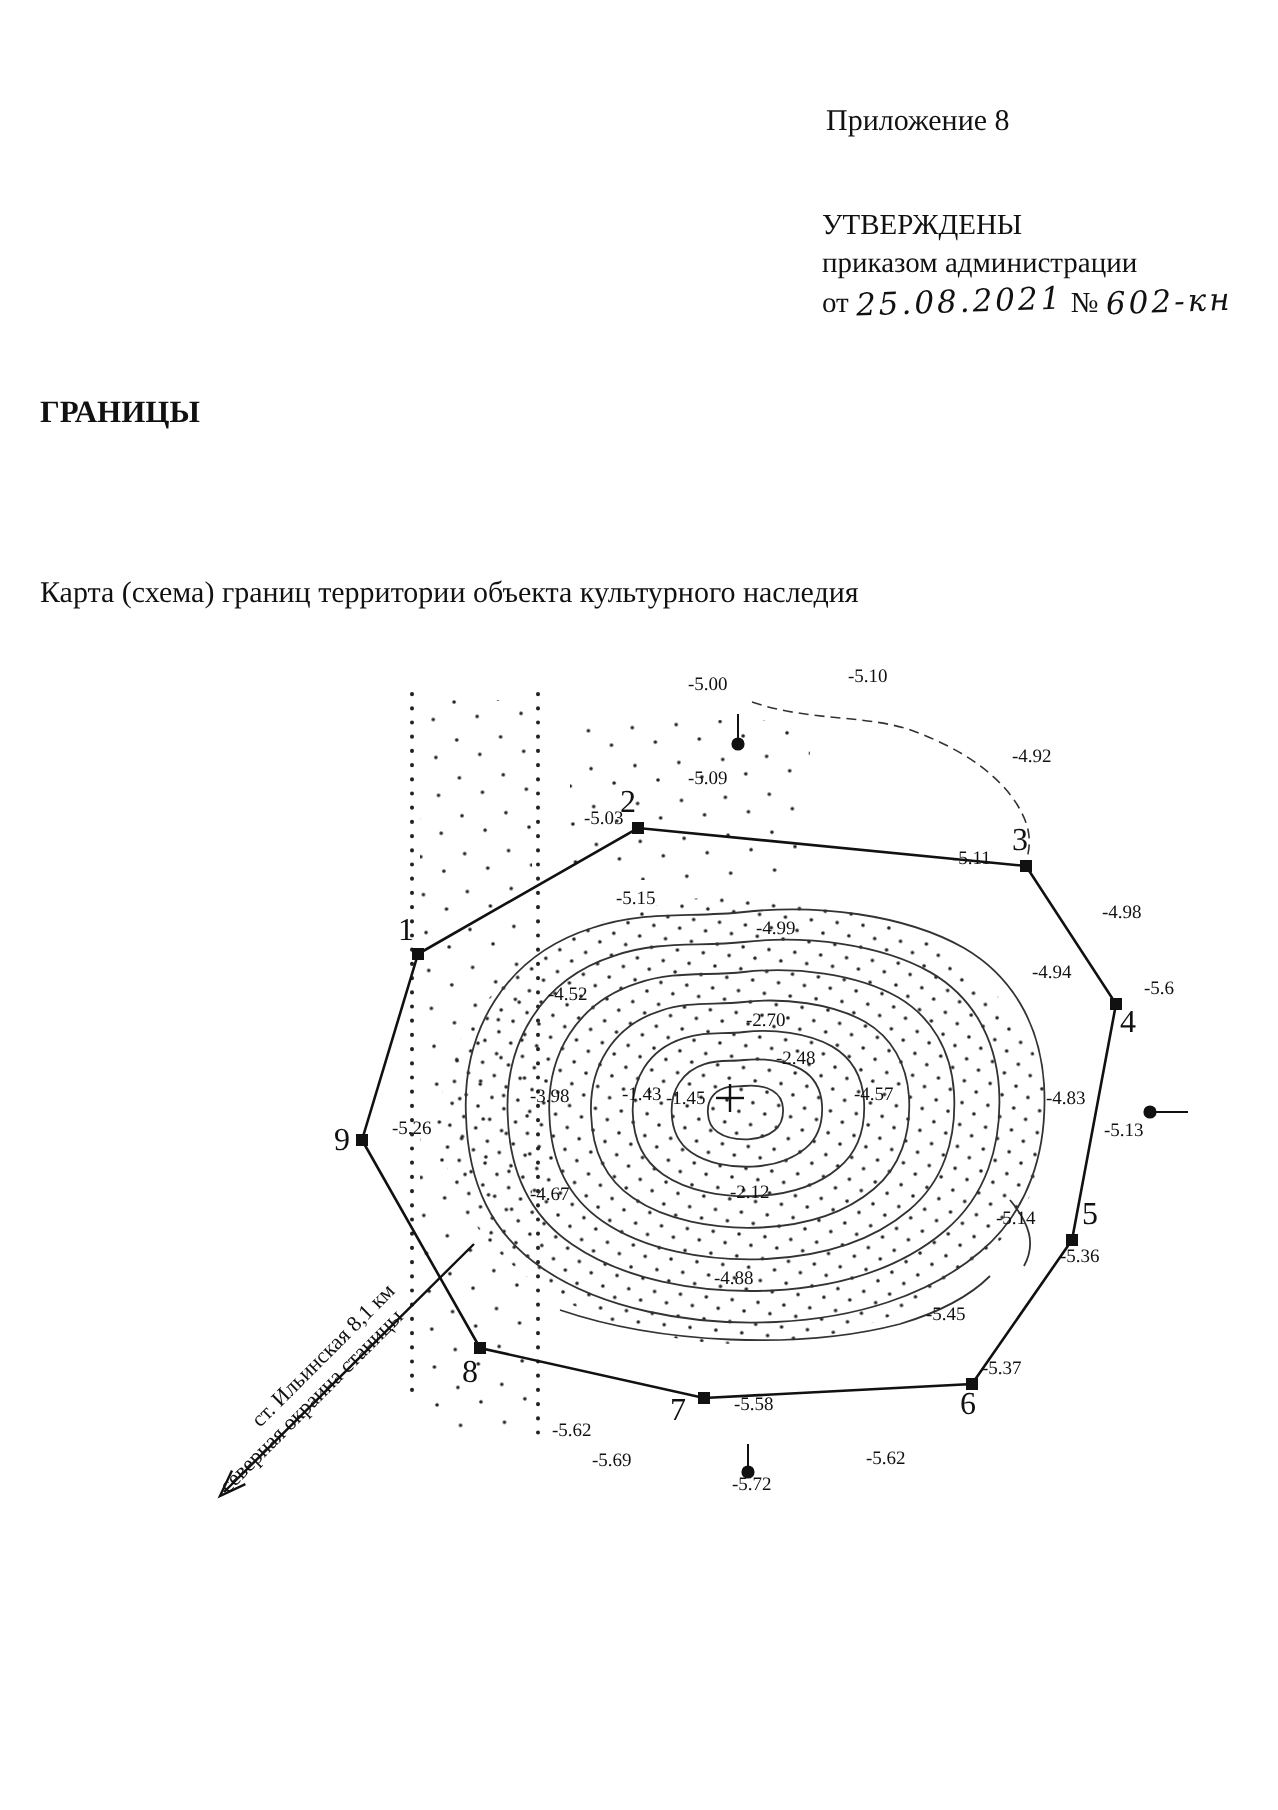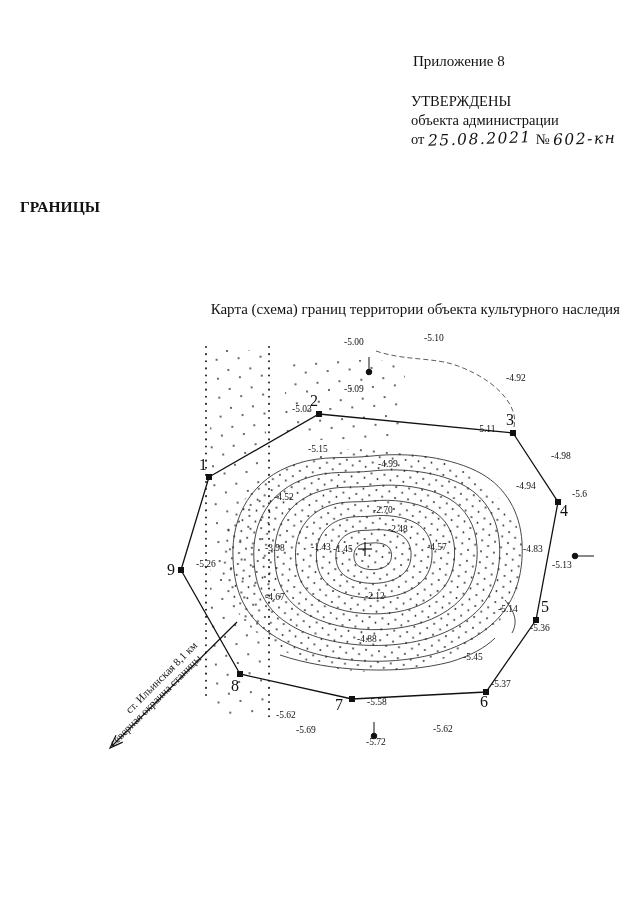--- a/index.html
+++ b/index.html
@@ -2,45 +2,45 @@
 <html><head>
 <meta charset="utf-8">
 <title>Приложение 1</title>
 <style>
   html,body { margin:0; padding:0; }
   body {
     width:639px; height:905px; background:#ffffff; position:relative;
     font-family:"Liberation Serif", serif; color:#111; overflow:hidden;
   }
   .appendix { position:absolute; left:413px; top:53px; font-size:15px; }
-  .approval { position:absolute; left:411px; top:92px; font-size:14.5px; line-height:19px; }
+  .approval { position:absolute; left:411px; top:104px; font-size:14.5px; line-height:19px; }
   .order-line { white-space:nowrap; }
   .hand {
     font-family:"DejaVu Serif", serif; font-style:italic; font-size:15.5px;
     letter-spacing:1.5px; display:inline-block; transform:rotate(-2deg);
   }
   .title-block { position:absolute; top:198px; left:20px; width:600px; text-align:left;
     font-weight:bold; font-size:15.5px; line-height:18.5px; }
-  .subtitle { position:absolute; top:289px; left:20px; width:600px; text-align:right; font-size:15px;margin-top:12px; }
+  .subtitle { position:absolute; top:289px; left:20px; width:600px; text-align:left; font-size:15px; }
   #map { position:absolute; left:0; top:0; }
   .elev  { font-family:"Liberation Serif", serif; font-size:9.5px; fill:#111; }
   .ptnum { font-family:"Liberation Serif", serif; font-size:16px; fill:#111; }
   .pt { fill:#111; }
   .arrow-label { font-family:"Liberation Serif", serif; font-size:11px; fill:#111; }
   .contour { fill:none; stroke:#333; }
   .dotline { stroke:#222; stroke-width:2; stroke-dasharray:0.1 7; stroke-linecap:round; }
 </style>
 </head>
 <body>
 
 <div class="appendix">Приложение 8</div>
 
 <div class="approval">
   <div>УТВЕРЖДЕНЫ</div>
-  <div>объекта администрации</div>
+  <div>приказом администрации</div>
   <div class="order-line">
     <span>от</span>
     <span class="hand">25.08.2021</span>
     <span>№</span>
     <span class="hand">602-кн</span>
   </div>
 </div>
 
 <div class="title-block">
   <div>ГРАНИЦЫ</div>

